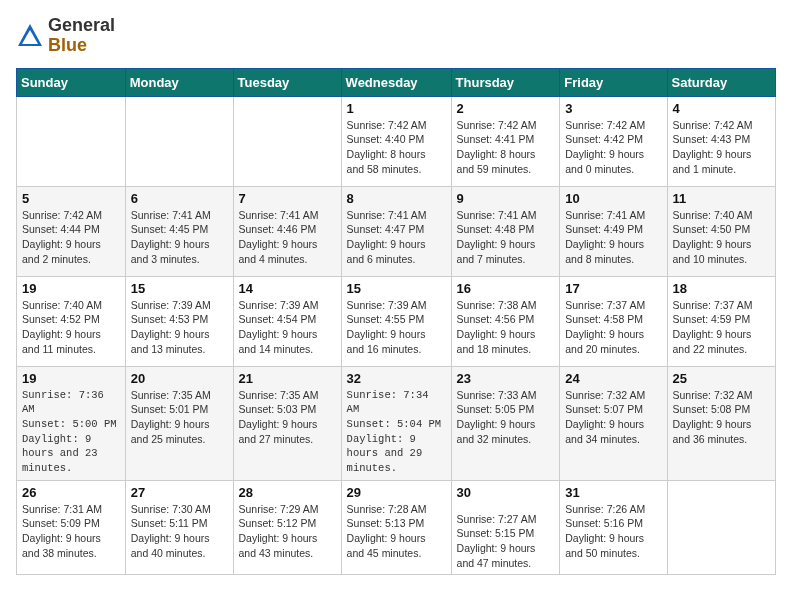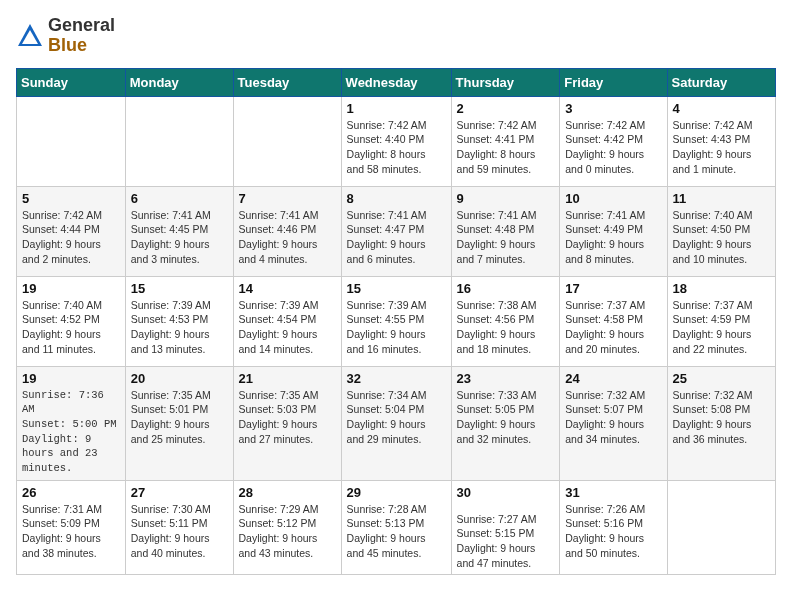--- a/index.html
+++ b/index.html
@@ -242,21 +242,21 @@
 Daylight: 9 hours and 25 minutes.</div>
         </td>
         <td>
           <div class="day-number">21</div>
           <div class="day-detail" style="white-space: pre-line;">Sunrise: 7:35 AM
 Sunset: 5:03 PM
 Daylight: 9 hours and 27 minutes.</div>
         </td>
         <td>
           <div class="day-number">32</div>
-          <div class="day-detail" style="white-space: pre-line;">Sunrise: 7:34 AM
+          <div class="day-detail" style="white-space: pre-line; font-family: Liberation Mono, monospace;">Sunrise: 7:34 AM
 Sunset: 5:04 PM
 Daylight: 9 hours and 29 minutes.</div>
         </td>
         <td>
           <div class="day-number">23</div>
           <div class="day-detail" style="white-space: pre-line;">Sunrise: 7:33 AM
 Sunset: 5:05 PM
 Daylight: 9 hours and 32 minutes.</div>
         </td>
         <td>

